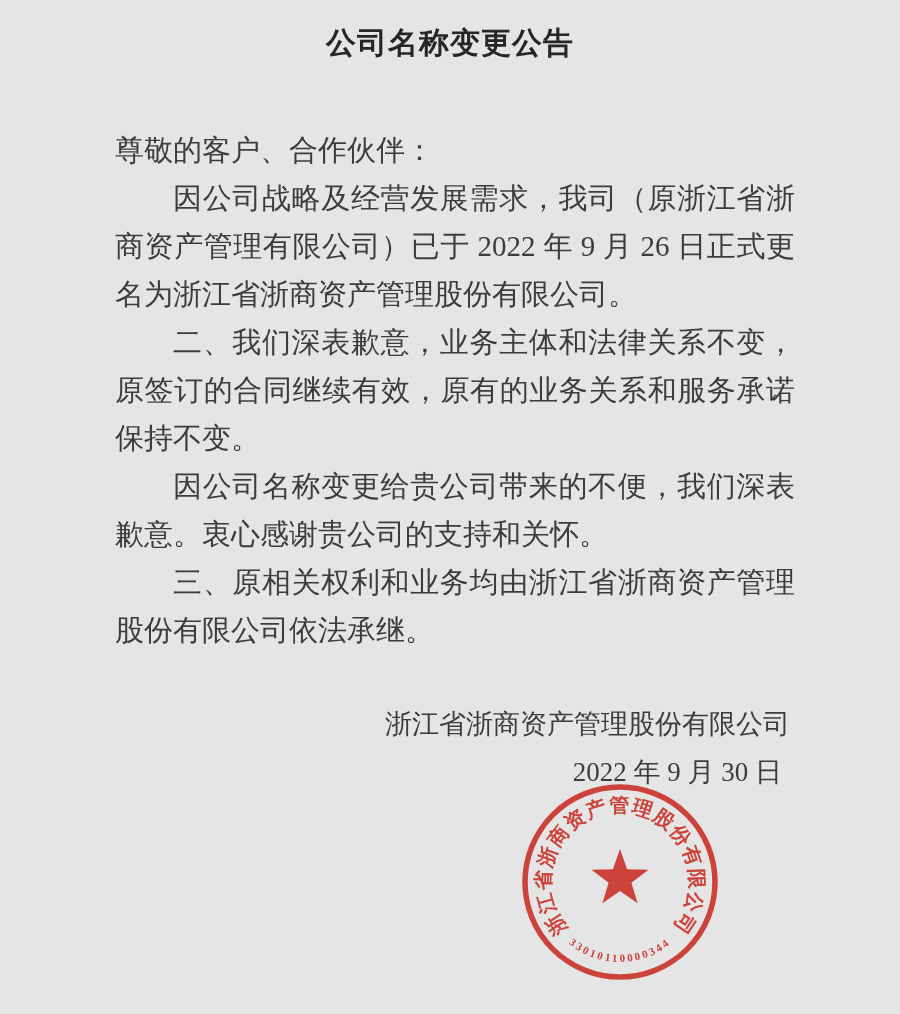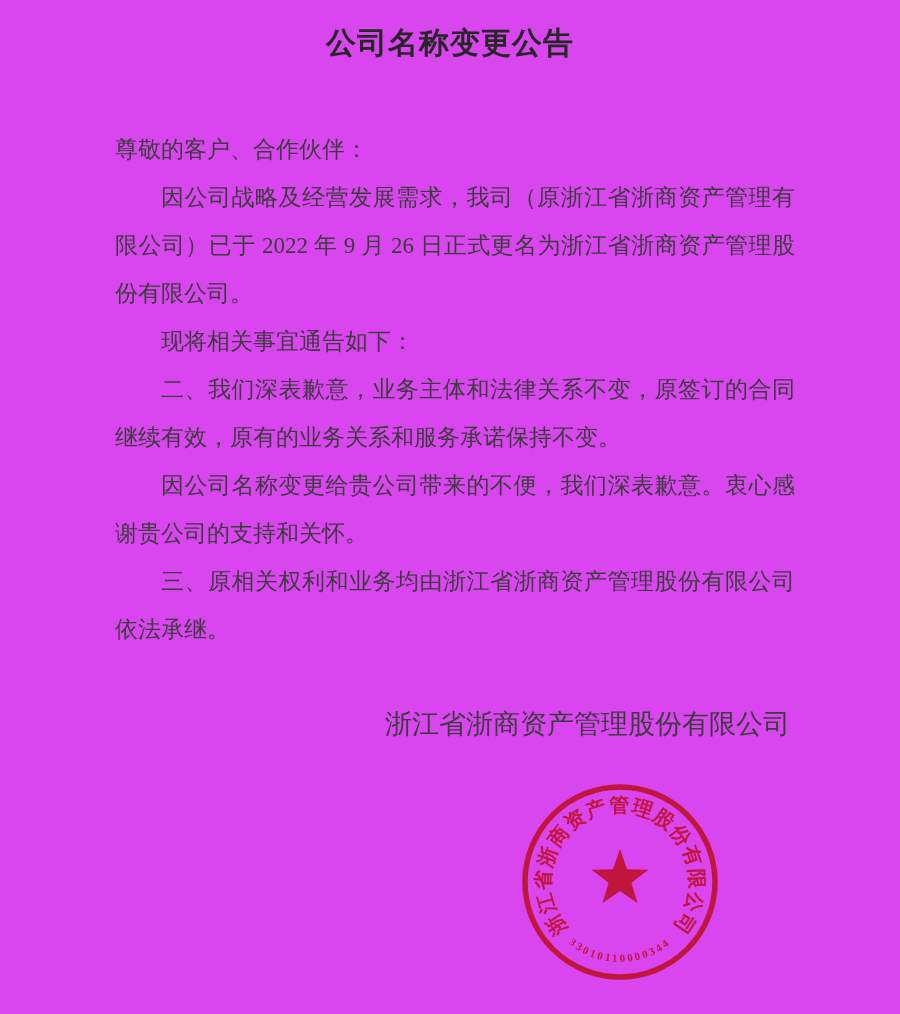--- a/index.html
+++ b/index.html
@@ -2,37 +2,37 @@
 <html><head>
 <meta charset="utf-8">
 <style>
   * { margin: 0; padding: 0; box-sizing: border-box; }
   html, body { background: #ffffff; }
   .page {
     position: relative;
     width: 900px;
     height: 1014px;
     margin: 0 auto;
-    background: #d946ef;
+    background: #e5e5e5;
     overflow: hidden;
     font-family: "Liberation Serif", "DejaVu Serif", serif;
     color: #3c3c3c;
   }
   .title {
     padding-top: 22px;
     text-align: center;
     font-size: 30px;
     line-height: 42px;
     font-weight: 700;
     color: #262626;
     letter-spacing: 1px;
   }
   .body {
     margin: 62px 105px 0 115px;
-    font-size: 23px;
+    font-size: 29px;
     line-height: 48px;
     text-align: justify;
     color: #3c3c3c;
   }
   .body p { margin: 0; }
   .para { text-indent: 2em; }
   .signature {
     margin: 46px 110px 0 0;
     text-align: right;
     font-size: 27px;
@@ -59,28 +59,28 @@
 </head>
 <body>
 
 <div class="page">
 
   <h1 class="title">公司名称变更公告</h1>
 
   <div class="body">
     <p class="salutation">尊敬的客户、合作伙伴：</p>
     <p class="para">因公司战略及经营发展需求，我司（原浙江省浙商资产管理有限公司）已于 2022 年 9 月 26 日正式更名为浙江省浙商资产管理股份有限公司。</p>
-    <p class="para">现将相关事宜通告如下：</p>
     <p class="para">二、我们深表歉意，业务主体和法律关系不变，原签订的合同继续有效，原有的业务关系和服务承诺保持不变。</p>
     <p class="para">因公司名称变更给贵公司带来的不便，我们深表歉意。衷心感谢贵公司的支持和关怀。</p>
     <p class="para">三、原相关权利和业务均由浙江省浙商资产管理股份有限公司依法承继。</p>
   </div>
 
   <div class="signature">
     <p class="sig-company">浙江省浙商资产管理股份有限公司</p>
+    <p class="sig-date">2022 年 9 月 30 日</p>
   </div>
 
   <div class="seal">
     <svg viewBox="0 0 204 204" xmlns="http://www.w3.org/2000/svg">
       <defs>
         <path id="ringPath" d="M 44.7 142.2 A 70 70 0 1 1 159.3 142.2" fill="none"></path>
         <path id="serialPath" d="M 32.7 142 A 80 80 0 0 0 171.3 142" fill="none"></path>
       </defs>
       <circle cx="102" cy="102" r="95" fill="none" stroke-width="5.5" stroke="#e03a2f"></circle>
       <polygon points="102,69 109.1,89.3 130.5,89.7 113.4,102.7 119.6,123.3 102,111 84.4,123.3 90.6,102.7 73.5,89.7 94.9,89.3" fill="#e03a2f"></polygon>

